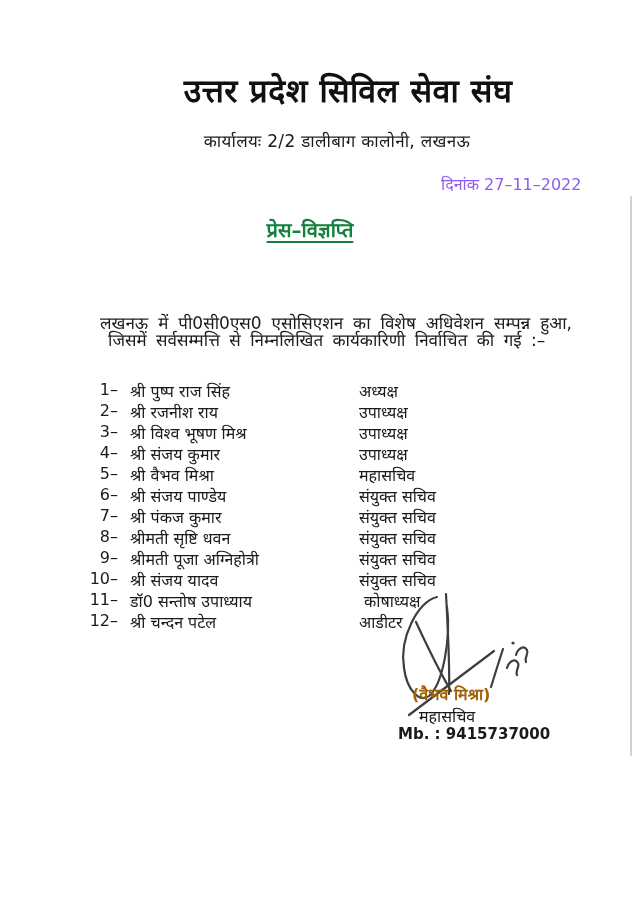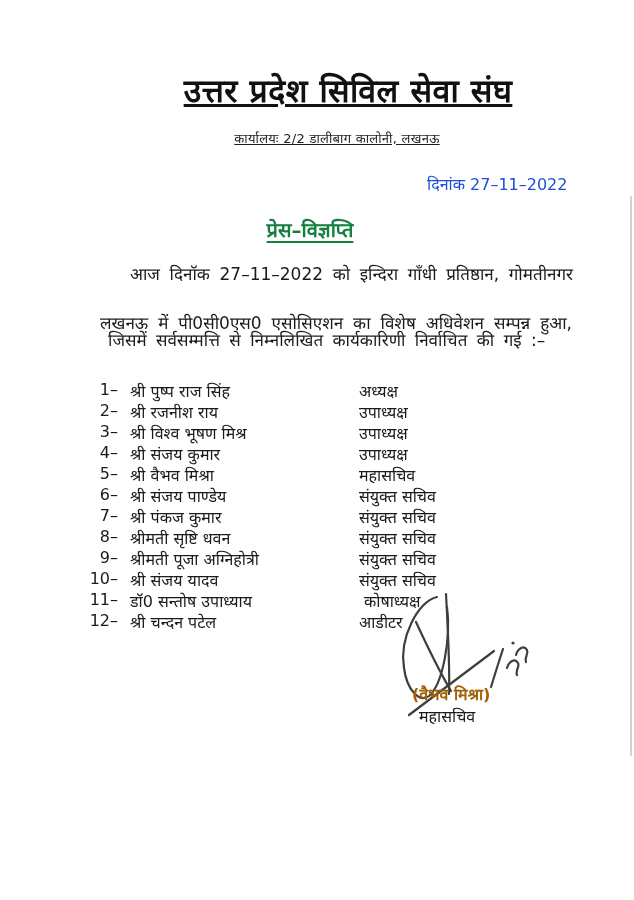--- a/index.html
+++ b/index.html
@@ -9,39 +9,39 @@
     font-family: "DejaVu Sans", sans-serif;
     color: #222;
     overflow: hidden;
   }
   .page {
     position: relative;
     width: 634px; height: 900px;
     background: #ffffff;
   }
   .abs { position: absolute; white-space: nowrap; }
-  .centered { transform: translateX(-50%); text-decoration: underline; }
+  .centered { transform: translateX(-50%); }
 
   .org-title {
     top: 68px; left: 348px;
     font-size: 32px; font-weight: 700; color: #111;
     letter-spacing: 0.5px;
   }
   .branch {
     top: 111px; left: 358px;
     font-size: 17px; font-weight: 700; color: #161616;
   }
   .office {
     top: 129px; left: 337px;
-    font-size: 13px; font-weight: 500; color: #1c1c1c;
+    font-size: 17px; font-weight: 500; color: #1c1c1c;
     letter-spacing: 0.3px;
   }
   .dateline {
-    top: 173px; left: 427px;
-    font-size: 16px; font-weight: 500; color: #1d4ed8;
+    top: 173px; left: 441px;
+    font-size: 16px; font-weight: 500; color: #8b5cf6;
   }
   .press-heading {
     top: 216px; left: 310px;
     font-size: 20px; font-weight: 700; color: #15803d;
     text-decoration: underline;
     text-underline-offset: 4px;
   }
   .para-line {
     position: absolute;
     font-size: 17px; font-weight: 500; color: #1a1a1a;
@@ -87,21 +87,20 @@
 
   <div class="abs centered org-title">उत्तर प्रदेश सिविल सेवा संघ</div>
 
 
   <div class="abs centered office">कार्यालयः 2/2 डालीबाग कालोनी, लखनऊ</div>
 
   <div class="abs dateline">दिनांक 27–11–2022</div>
 
   <div class="abs centered press-heading">प्रेस–विज्ञप्ति</div>
 
-  <div class="para-line para-just line1">आज दिनॉक 27–11–2022 को इन्दिरा गॉंधी प्रतिष्ठान, गोमतीनगर</div>
   <div class="para-line para-just line2">लखनऊ में पी0सी0एस0 एसोसिएशन का विशेष अधिवेशन सम्पन्न हुआ,</div>
   <div class="para-line line3">जिसमें सर्वसम्मत्ति से निम्नलिखित कार्यकारिणी निर्वाचित की गई :–</div>
 
   <div class="members">
     <div class="member-row" style="top:2px">
       <span class="sn">1–</span>
       <span class="name">श्री पुष्प राज सिंह</span>
       <span class="role">अध्यक्ष</span>
     </div>
     <div class="member-row" style="top:23px">
@@ -169,16 +168,17 @@
       <path d="M 29 130 C 57 109, 86 87, 114 66"></path>
       <path d="M 111 102 C 115 89, 119 76, 123 64"></path>
       <path d="M 127 83 c 2 -7, 8 -10, 11 -5 c 2 4, -3 7, -1 12"></path>
       <path d="M 136 70 c 2 -7, 8 -10, 11 -5 c 2 4, -3 7, -1 12"></path>
       <circle cx="133" cy="58" r="1.6" fill="#2a2a2a" stroke="none"></circle>
     </g>
   </svg>
 
   <div class="abs sig-name">(वैभव मिश्रा)</div>
   <div class="abs sig-title">महासचिव</div>
+  <div class="abs sig-mobile">Mb. : 9415737000</div>
 
   <div class="scan-edge"></div>
 
 </div>
 
 </body></html>

